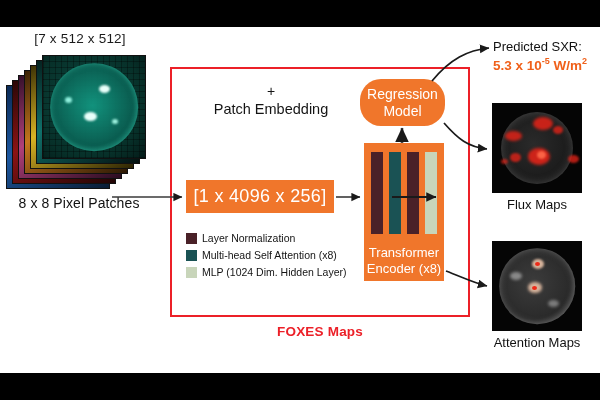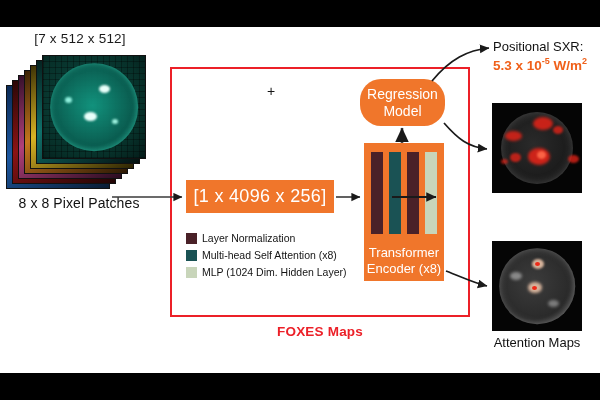--- a/index.html
+++ b/index.html
@@ -220,20 +220,21 @@
       </div>
     </div>
 
     <div class="abs" id="patchLabel">8 x 8 Pixel Patches</div>
 
     <div class="abs" id="model-box"></div>
     <div class="abs" id="model-caption">FOXES Maps</div>
 
     <div class="abs" id="embedText">
       <div class="plus">+</div>
+      <div>Patch Embedding</div>
     </div>
 
     <div class="abs orange-box" id="tensor-box">[1 x 4096 x 256]</div>
 
     <div class="abs orange-box" id="regression-head">
       <span>Regression</span>
       <span>Model</span>
     </div>
 
     <div class="abs orange-box" id="encoder">
@@ -255,39 +256,40 @@
       <div class="legend-row">
         <span class="swatch" style="background:#1a5254;"></span>
         <span class="legend-label">Multi-head Self Attention (x8)</span>
       </div>
       <div class="legend-row">
         <span class="swatch" style="background:#c8d5ba;"></span>
         <span class="legend-label">MLP (1024 Dim. Hidden Layer)</span>
       </div>
     </div>
 
-    <div class="abs" id="sxr-label">Positional SXR:</div>
+    <div class="abs" id="sxr-label">Predicted SXR:</div>
     <div class="abs" id="sxr-value">
       <span>5.3 x 10</span><sup>-5</sup><span> W/m</span><sup>2</sup>
     </div>
 
     <div class="out-img" id="flux-img">
       <div style="position:absolute; left:50%; top:50%; width:80%; height:80%;
                   transform:translate(-50%,-50%); border-radius:50%;
                   background:radial-gradient(circle at 45% 45%, #2a2a2a 0%, #1a1a1a 70%, #3a3a3a 94%, #0a0a0a 100%);
                   box-shadow: inset 0 0 8px rgba(160,160,160,.35);"></div>
       <div class="flare" style="left:46%; top:16%; width:20px; height:13px; background:#e02318; filter:blur(1.4px); opacity:.88;"></div>
       <div class="flare" style="left:14%; top:31%; width:17px; height:10px; background:#e02318; filter:blur(1.4px); opacity:.85;"></div>
       <div class="flare" style="left:40%; top:50%; width:22px; height:17px; background:#e02318; filter:blur(1.6px); opacity:.9;"></div>
       <div class="flare" style="left:20%; top:55%; width:11px; height:9px; background:#e02318; filter:blur(1.3px); opacity:.8;"></div>
       <div class="flare" style="left:68%; top:26%; width:10px; height:8px; background:#e02318; filter:blur(1.3px); opacity:.8;"></div>
       <div class="flare" style="left:84%; top:58%; width:11px; height:8px; background:#e02318; filter:blur(1.3px); opacity:.78;"></div>
       <div class="flare" style="left:10%; top:62%; width:7px; height:5px; background:#e02318; filter:blur(1px); opacity:.7;"></div>
       <div class="flare" style="left:50%; top:53%; width:9px; height:8px; background:#ff6a4a; filter:blur(1.1px); opacity:.9;"></div>
     </div>
+    <div class="out-caption" id="flux-caption">Flux Maps</div>
 
     <div class="out-img" id="attn-img">
       <div style="position:absolute; left:50%; top:50%; width:84%; height:84%;
                   transform:translate(-50%,-50%); border-radius:50%;
                   background:radial-gradient(circle at 45% 45%, #3c3c3c 0%, #2a2a2a 62%, #565656 90%, #101010 100%);
                   box-shadow: inset 0 0 7px rgba(190,190,190,.4);"></div>
       <div class="flare" style="left:20%; top:34%; width:12px; height:8px; background:#cfcfcf; filter:blur(1.6px); opacity:.55;"></div>
       <div class="flare" style="left:62%; top:66%; width:11px; height:7px; background:#c8c8c8; filter:blur(1.6px); opacity:.5;"></div>
       <div class="flare" style="left:44%; top:20%; width:12px; height:10px; background:#f2c9ad; filter:blur(1.3px); opacity:.85;"></div>
       <div class="flare" style="left:47.5%; top:23%; width:5px; height:4px; background:#ee2a18; filter:blur(.6px);"></div>

